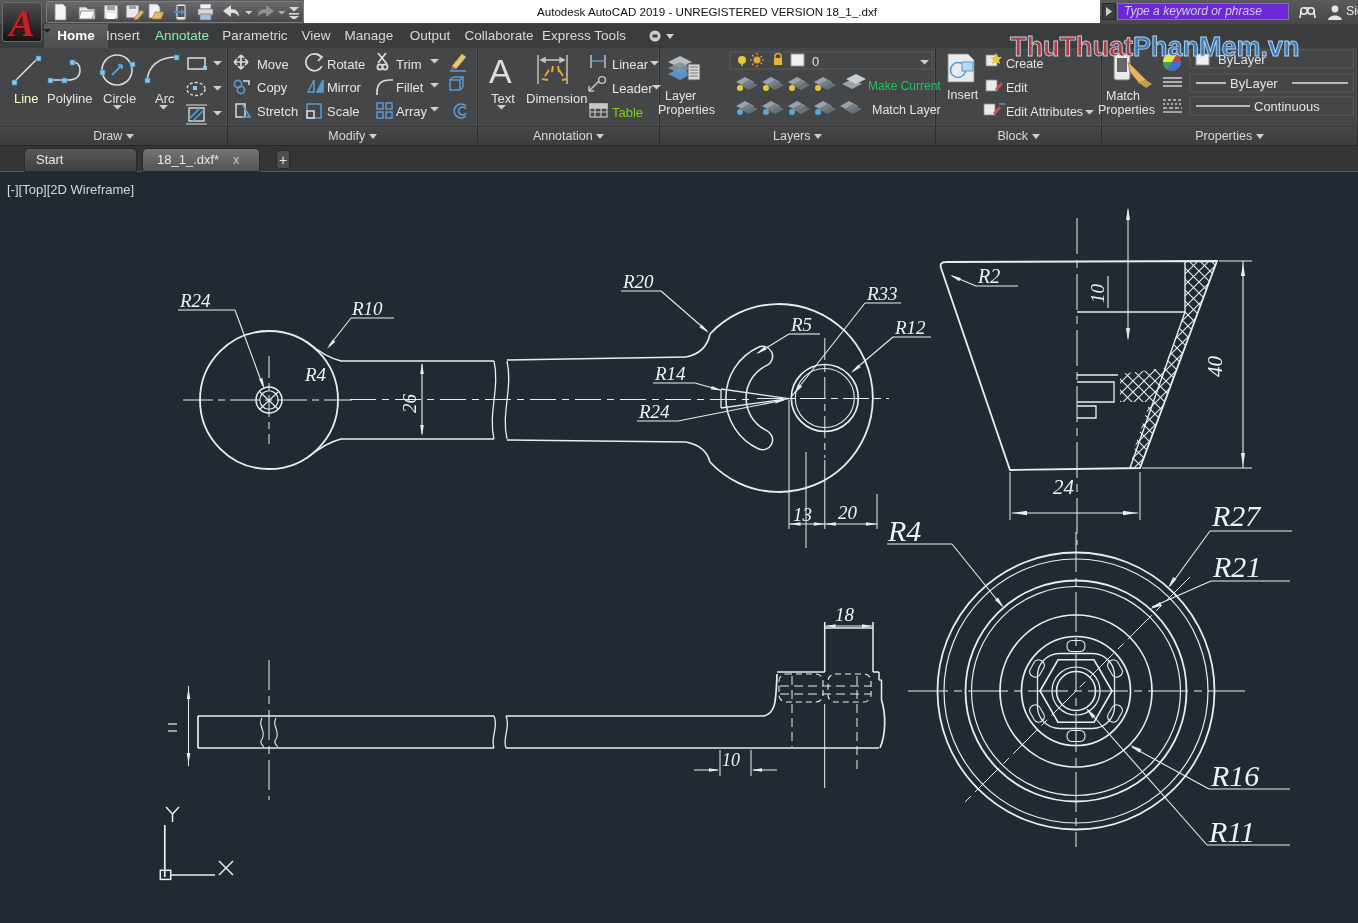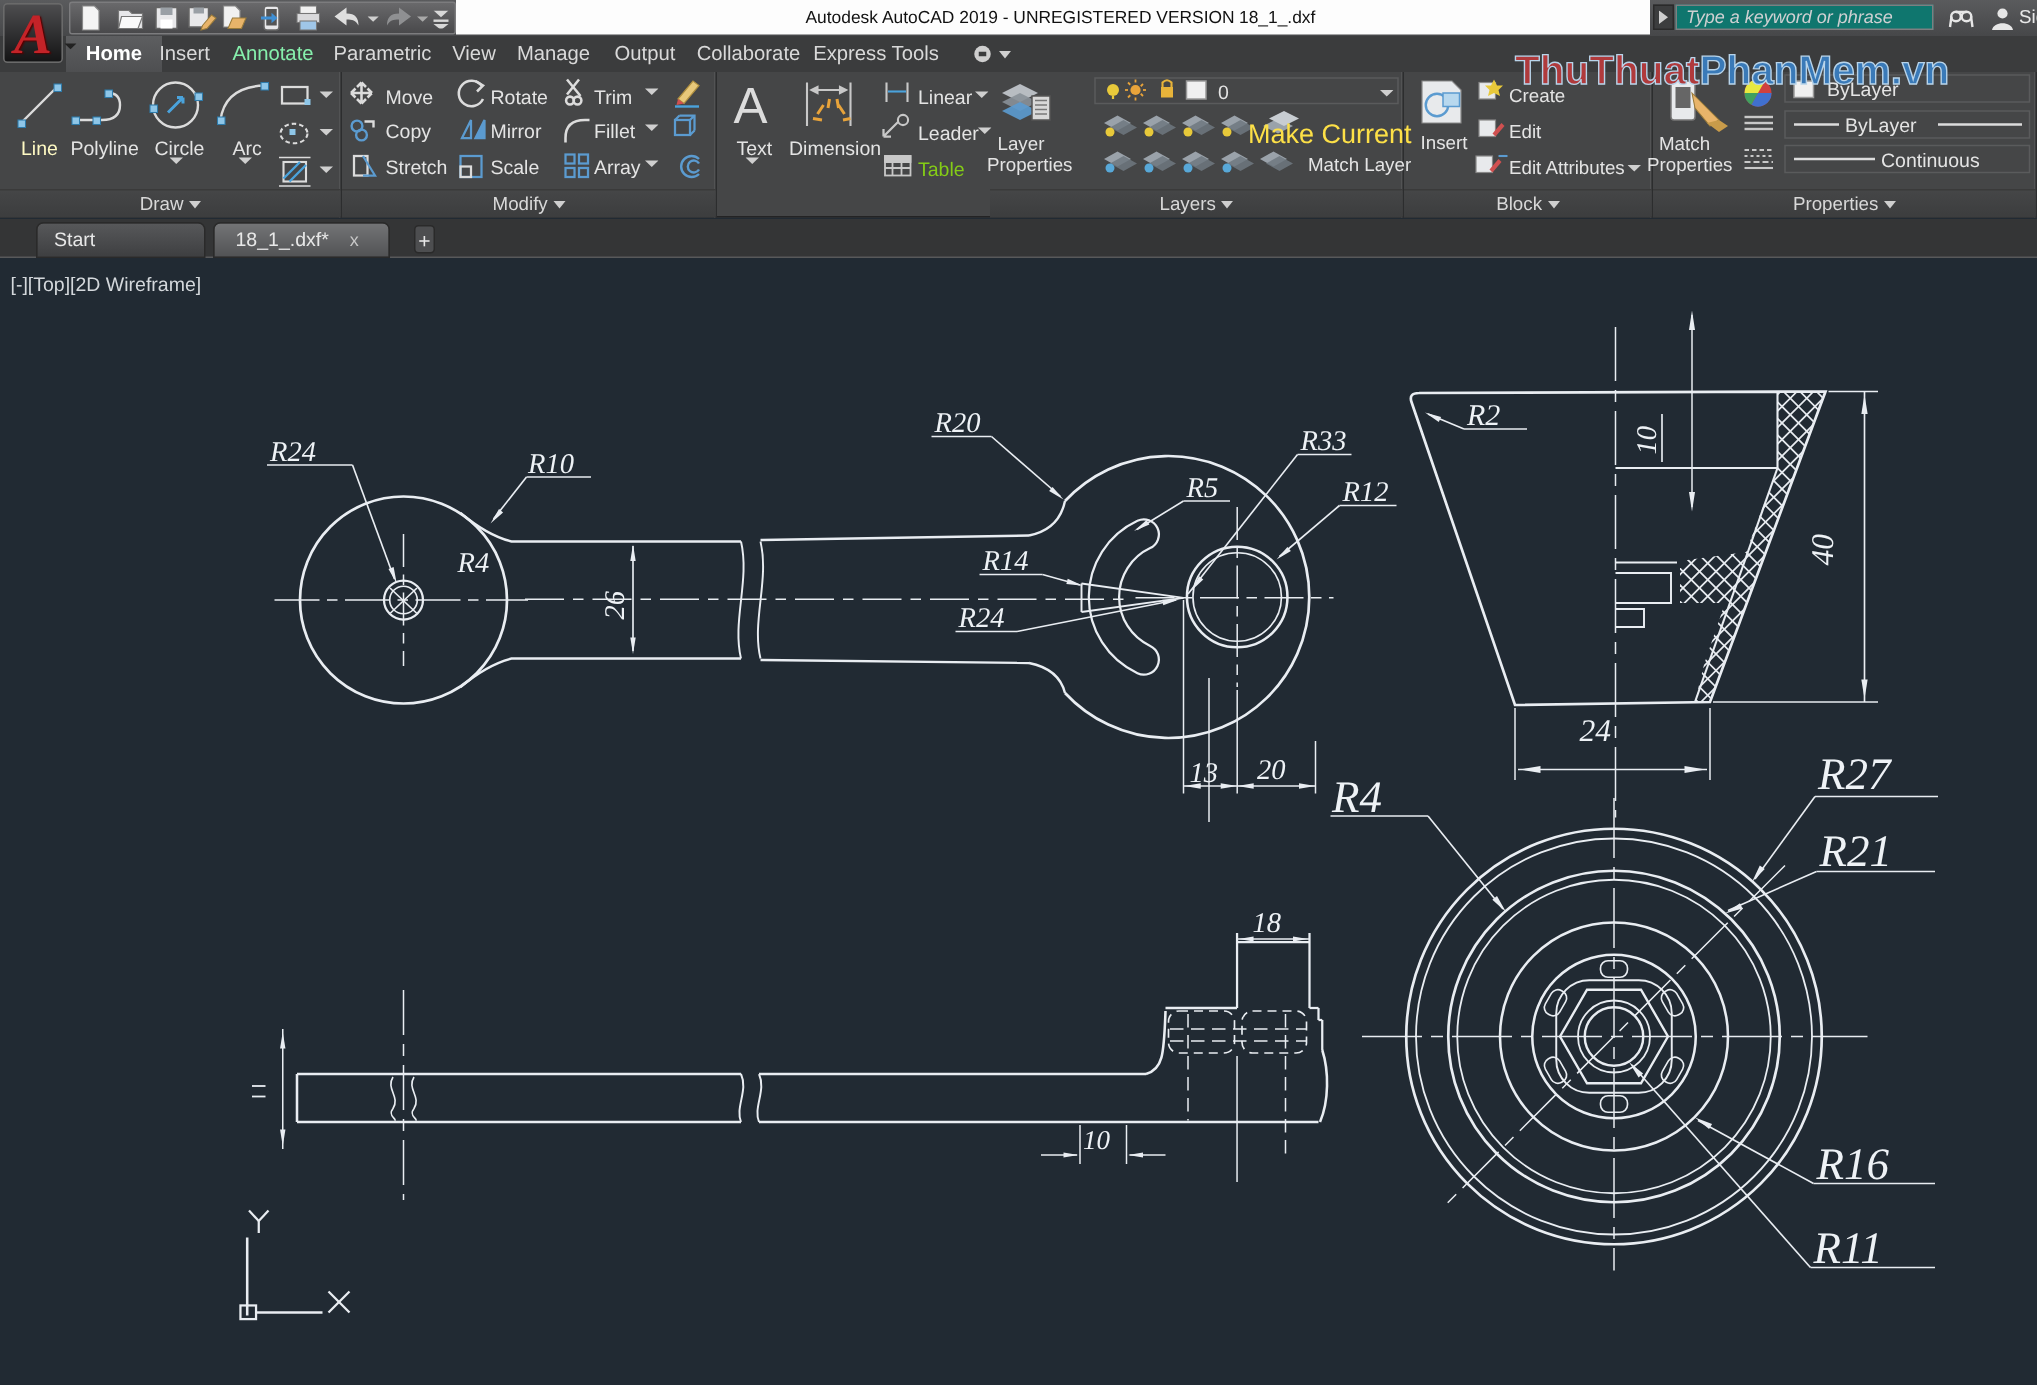--- a/index.html
+++ b/index.html
@@ -78,21 +78,21 @@
     <svg class="abs" style="left:288px;top:7px" width="12" height="12">
       <path d="M1,0 L11,0 L6,4.5 Z" fill="#d8d8d8"></path>
       <rect x="1" y="6" width="10" height="1.6" fill="#d8d8d8"></rect>
       <path d="M1,9 L11,9 L6,13 Z" fill="#d8d8d8"></path>
     </svg>
     <div class="abs" style="left:1100px;top:0;width:258px;height:23px;background:linear-gradient(#5a5b5d,#47484a)"></div>
     <div class="abs" style="left:1102px;top:3px;width:14px;height:17px;background:#3c3d3e;border:1px solid #2a2a2a"></div>
     <svg class="abs" style="left:1105px;top:7px" width="8" height="10">
       <path d="M1,0 L7,4.5 L1,9 Z" fill="#cfcfcf"></path>
     </svg>
-    <div class="abs" style="left:1117px;top:3px;width:172px;height:17px;background:#0f766e;border:1px solid #7e7f81;color:#cfd0d2;font-style:italic;font-size:12px;line-height:15px;padding-left:6px">Type a keyword or phrase</div>
+    <div class="abs" style="left:1117px;top:3px;width:172px;height:17px;background:#6d28d9;border:1px solid #7e7f81;color:#cfd0d2;font-style:italic;font-size:12px;line-height:15px;padding-left:6px">Type a keyword or phrase</div>
     <svg class="abs" style="left:1297px;top:4px" width="22" height="17">
       <g fill="none" stroke="#e6e6e6" stroke-width="1.6">
         <circle cx="7" cy="7" r="3.2"></circle>
         <circle cx="14" cy="7" r="3.2"></circle>
         <path d="M4,7 L3,14 M17,7 L18,14 M7,4 L14,4"></path>
       </g>
     </svg>
     <svg class="abs" style="left:1325px;top:4px" width="20" height="17">
       <circle cx="10" cy="5" r="3.4" fill="#e6e6e6"></circle>
       <path d="M3,16 C4,10 16,10 17,16 Z" fill="#e6e6e6"></path>
@@ -114,20 +114,23 @@
       <rect x="4.5" y="4.5" width="5" height="3" fill="#3b3c3d"></rect>
       <path d="M18,4 L26,4 L22,9 Z" fill="#cfcfcf"></path>
     </svg>
     <div class="abs ribbon"></div>
     <div class="panel" style="left:0px;width:228px">
       <div class="pcap">Draw <span class="caret" style="border-top-color:#cfcfcf"></span></div>
     </div>
     <div class="panel" style="left:228px;width:250px">
       <div class="pcap">Modify <span class="caret" style="border-top-color:#cfcfcf"></span></div>
     </div>
+    <div class="panel" style="left:478px;width:182px">
+      <div class="pcap">Annotation <span class="caret" style="border-top-color:#cfcfcf"></span></div>
+    </div>
     <div class="panel" style="left:660px;width:276px">
       <div class="pcap">Layers <span class="caret" style="border-top-color:#cfcfcf"></span></div>
     </div>
     <div class="panel" style="left:936px;width:166px">
       <div class="pcap">Block <span class="caret" style="border-top-color:#cfcfcf"></span></div>
     </div>
     <div class="panel" style="left:1102px;width:256px">
       <div class="pcap">Properties <span class="caret" style="border-top-color:#cfcfcf"></span></div>
     </div>
     <div class="il" style="left:14px;top:91px;font-size:13px;color:#fef9c3">Line</div>
@@ -181,21 +184,21 @@
     <svg class="abs" style="left:652px;top:84px;z-index:9" width="9.0" height="6.3">
       <path d="M0,1 L9.0,1 L4.5,5.4 Z" fill="#cfcfcf"></path>
     </svg>
     <div class="il" style="left:612px;top:105px;font-size:13px;color:#84cc16">Table</div>
     <div class="il" style="left:665px;top:89px;font-size:12.5px;color:#e4e4e4">Layer</div>
     <div class="il" style="left:658px;top:103px;font-size:12.5px;color:#e4e4e4">Properties</div>
     <div class="il" style="left:812px;top:54px;font-size:13px;color:#e4e4e4">0</div>
     <svg class="abs" style="left:920px;top:59px;z-index:9" width="9.0" height="6.3">
       <path d="M0,1 L9.0,1 L4.5,5.4 Z" fill="#cfcfcf"></path>
     </svg>
-    <div class="il" style="left:832px;top:79px;font-size:18px;color:#fde047">Make Current</div>
+    <div class="il" style="left:868px;top:79px;font-size:12px;color:#22c55e">Make Current</div>
     <div class="il" style="left:872px;top:103px;font-size:12.5px;color:#e4e4e4">Match Layer</div>
     <div class="il" style="left:947px;top:88px;font-size:12.5px;color:#e4e4e4">Insert</div>
     <div class="il" style="left:1006px;top:57px;font-size:12.5px;color:#e4e4e4">Create</div>
     <div class="il" style="left:1006px;top:81px;font-size:12.5px;color:#e4e4e4">Edit</div>
     <div class="il" style="left:1006px;top:105px;font-size:12.5px;color:#e4e4e4">Edit Attributes</div>
     <svg class="abs" style="left:1085px;top:109px;z-index:9" width="9.0" height="6.3">
       <path d="M0,1 L9.0,1 L4.5,5.4 Z" fill="#cfcfcf"></path>
     </svg>
     <div class="il" style="left:1106px;top:89px;font-size:12.5px;color:#e4e4e4">Match</div>
     <div class="il" style="left:1098px;top:103px;font-size:12.5px;color:#e4e4e4">Properties</div>

